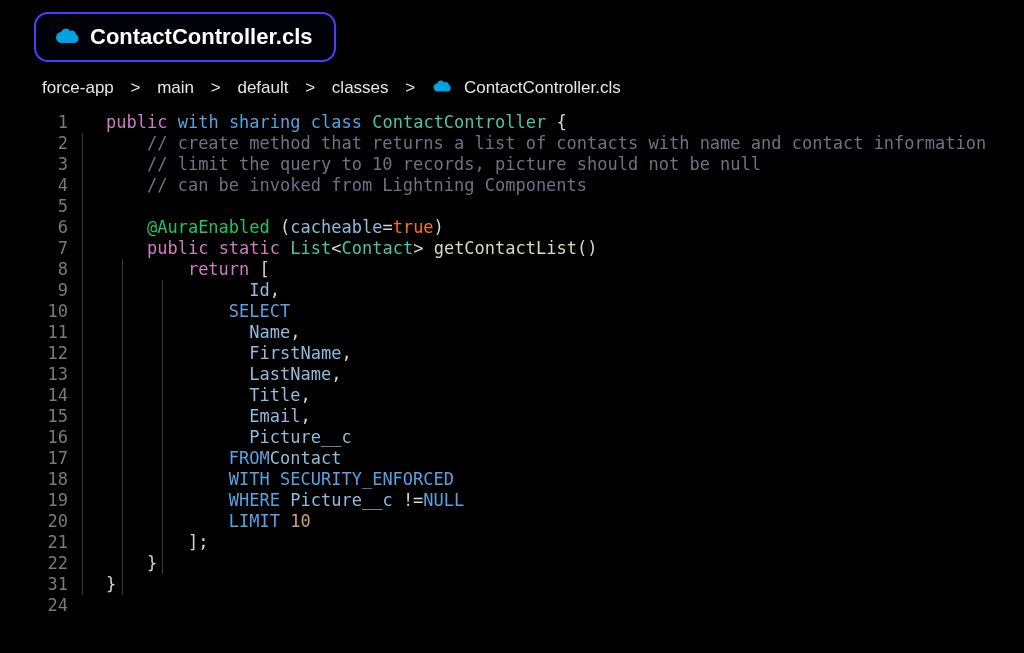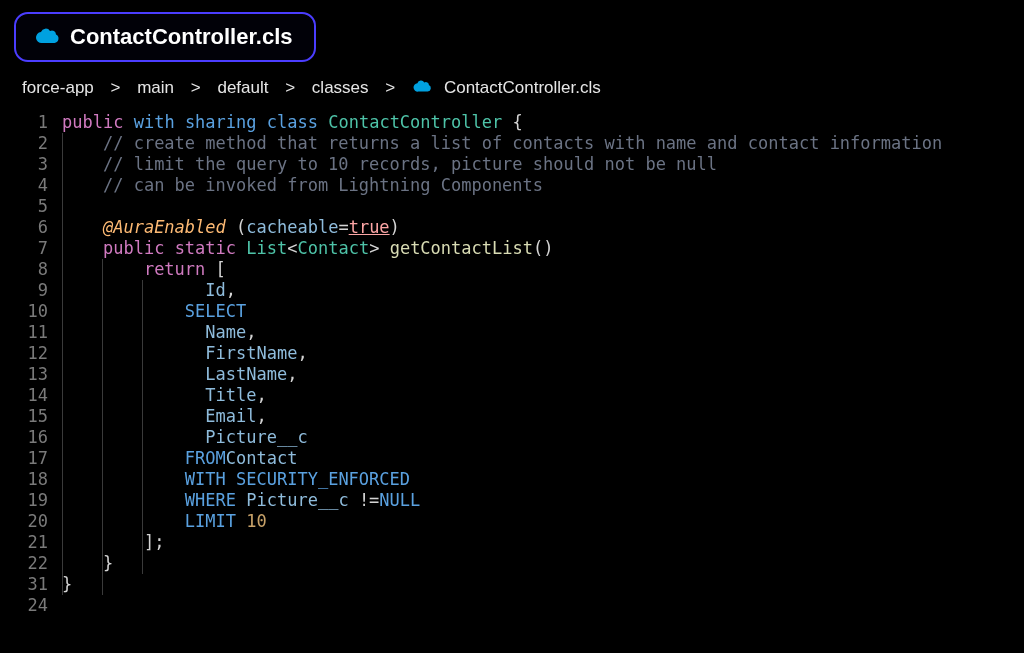--- a/index.html
+++ b/index.html
@@ -4,21 +4,21 @@
 <style>
   * { box-sizing: border-box; }
   html, body {
     margin: 0; padding: 0;
     width: 1024px; height: 653px;
     background: #000;
     font-family: "SF Mono", ui-monospace, Menlo, Consolas, monospace;
     color: #ddd;
     overflow: hidden;
   }
-  .root { padding: 10px 14px 0 14px; }
+  .root { padding: 10px 14px 0 14px; margin-left: 20px; }
 
   .tab {
     display: inline-flex;
     align-items: center;
     gap: 10px;
     border: 2px solid #4b3dff;
     border-radius: 14px;
     padding: 10px 22px 10px 18px;
     background: #010108;
     margin: 2px 0 16px 0;
@@ -53,39 +53,39 @@
     margin-left: 4px;
   }
   .gutter {
     width: 44px;
     text-align: right;
     color: #7a7a7a;
     padding-right: 14px;
     user-select: none;
   }
   .gutter div { height: 21px; }
-  .code { position: relative; }
+  .code { position: relative; padding-left: 24px; }
   .code .row { height: 21px; white-space: pre; position: relative; }
   .code .guide {
     position:absolute;
     width:0;
     border-left:1px solid #3a3a3a;
     top:0;
     bottom:0;
   }
 
   
   .c-keyword   { color: #d07ac0; }  
   .c-mod       { color: #5aa1e0; }  
   .c-type      { color: #4ec3a8; }  
   .c-name      { color: #d9dcb4; }  
   .c-comment   { color: #6b7384; }  
-  .c-anno      { color: #fdba74; font-style: italic; }  
+  .c-anno      { color: #22c55e; }  
   .c-anno-arg  { color: #8fbcdc; }  
-  .c-true      { color: #fca5a5; text-decoration: underline; }  
+  .c-true      { color: #f97316; }  
   .c-soql-kw   { color: #5aa1e0; }  
   .c-soql-field{ color: #8fbcdc; }  
   .c-num       { color: #c9a36a; }  
   .c-punct     { color: #d4d4d4; }  
   .c-default   { color: #d4d4d4; }
 
 </style>
 </head>
 <body>
 

